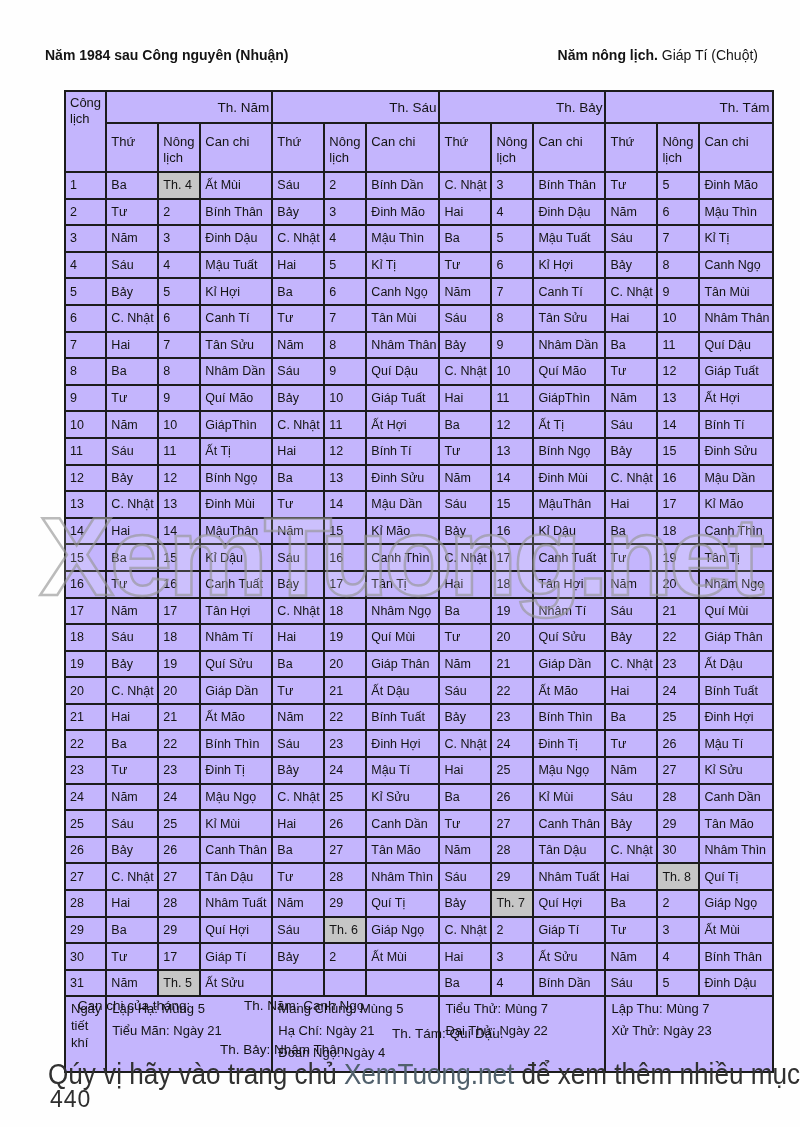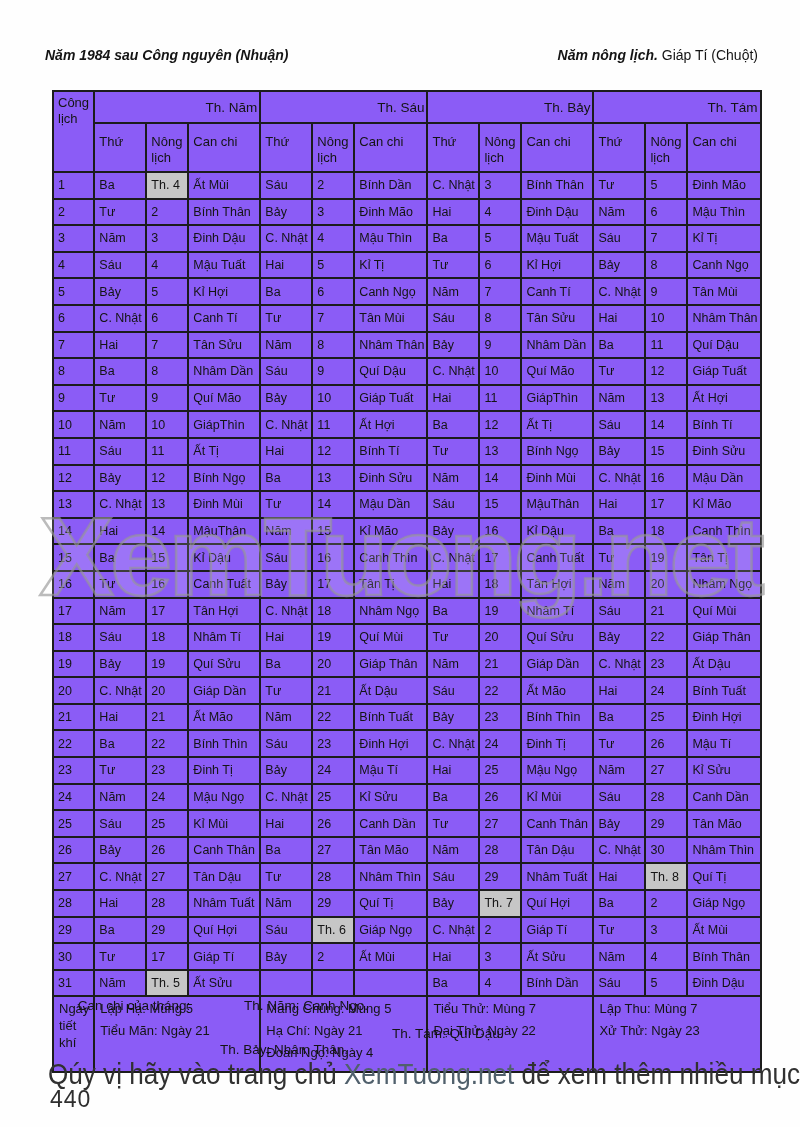--- a/index.html
+++ b/index.html
@@ -1,27 +1,27 @@
 <!DOCTYPE html>
 <html><head>
 <meta charset="utf-8">
 <style>
   html,body{margin:0;padding:0;background:#ffffff;}
   .page{position:relative;width:800px;height:1127px;background:#fefefe;overflow:hidden;
         font-family:"Liberation Sans",sans-serif;color:#141414;}
   
   .topline{position:absolute;left:45px;right:42px;top:47px;display:flex;
            justify-content:space-between;font-size:14px;}
-  .tl-left{font-style:italic;font-weight:bold;}
+  .tl-left{font-weight:bold;}
   .tl-right{white-space:nowrap;}
-  .tl-right .lbl{font-style:italic;font-weight:bold;}
+  .tl-right .lbl{font-weight:bold;}
   .tl-right .val{font-weight:normal;}
   
-  table.cal{position:absolute;left:52px;top:90px;border-collapse:collapse;table-layout:fixed;
-            background:#8b5cf6;}
+  table.cal{position:absolute;left:64px;top:90px;border-collapse:collapse;table-layout:fixed;
+            background:#c4b5fd;}
   table.cal th,table.cal td{border:2px solid #1c1c1c;font-weight:normal;text-align:left;
             padding:0 2px 0 4px;font-size:12.5px;overflow:hidden;white-space:nowrap;}
   table.cal thead th.corner{font-size:13px;vertical-align:top;padding-top:3px;white-space:normal;line-height:1.25;}
   table.cal thead th.month{text-align:right;font-size:13.5px;height:30px;white-space:nowrap;}
   table.cal thead tr.subhead th{height:37px;vertical-align:top;padding-top:10px;font-size:13px;
             white-space:normal;line-height:1.2;}
   table.cal tbody td{height:24.6px;}
   table.cal td.hl{background:#c6c6c6;}
   table.cal tr.tiet td{height:68px;vertical-align:top;padding:4px 4px 2px 5px;font-size:13px;
             white-space:normal;line-height:1.3;}

